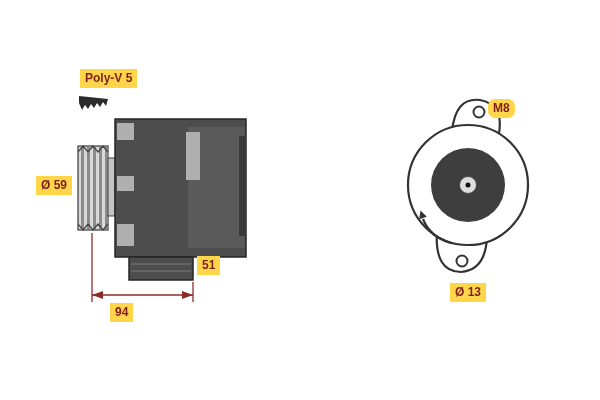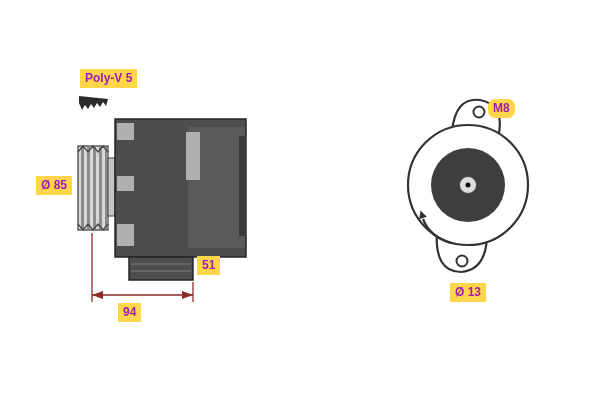--- a/index.html
+++ b/index.html
@@ -17,21 +17,21 @@
     width: 600px;
     height: 400px;
     background: #ffffff;
     overflow: hidden;
     font-family: "Liberation Sans", sans-serif;
   }
   .stage svg { position: absolute; left: 0; top: 0; }
   .tag {
     position: absolute;
     background: var(--label-bg);
-    color: #a21caf;
+    color: #7f1d1d;
     font-family: "Liberation Sans", sans-serif;
     font-size: 12px;
     font-weight: bold;
     line-height: 15px;
     padding: 2px 5px;
     white-space: nowrap;
   }
   .tag.blue {
     background: var(--terminal-bg);
     color: var(--terminal-text);
@@ -109,22 +109,22 @@
       <g>
         <path d="M451 243 Q430 237 423 219" fill="none" stroke="#333" stroke-width="2.2"></path>
         <polygon points="420.5,210.4 426.8,216.7 419.2,219.3" fill="#333"></polygon>
       </g>
     </g>
   </svg>
 
   <div class="tag" style="left:80px; top:69px;">Poly-V 5</div>
 
 
-  <div class="tag" style="left:36px; top:176px;">Ø 85</div>
+  <div class="tag" style="left:36px; top:176px;">Ø 59</div>
 
   <div class="tag" style="left:197px; top:256px;">51</div>
 
-  <div class="tag" style="left:110px; top:303px;margin-left:8px;">94</div>
+  <div class="tag" style="left:110px; top:303px;">94</div>
 
   <div class="tag" style="left:488px; top:99px;border-radius:7px;">M8</div>
 
   <div class="tag" style="left:450px; top:283px;">Ø 13</div>
 </div>
 
 </body></html>

